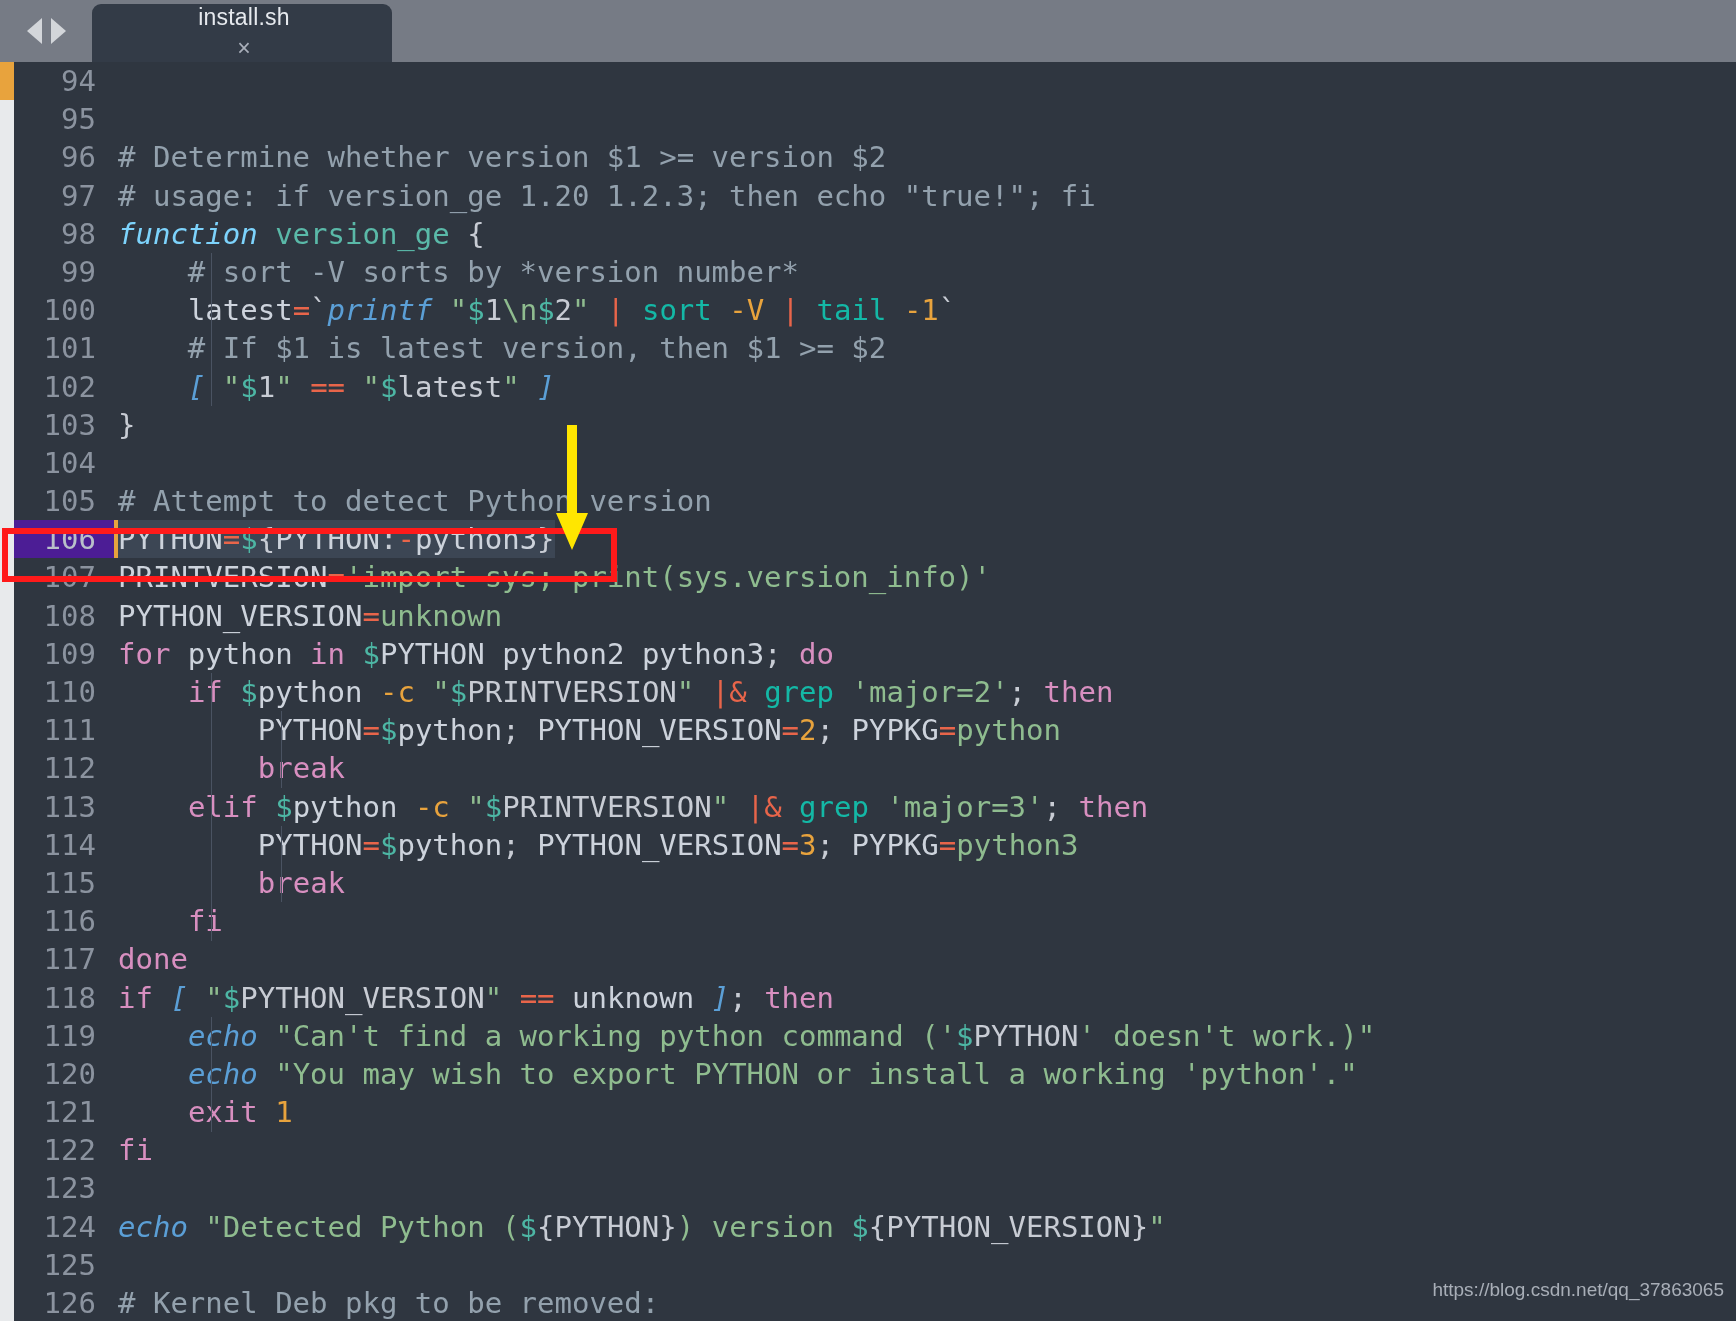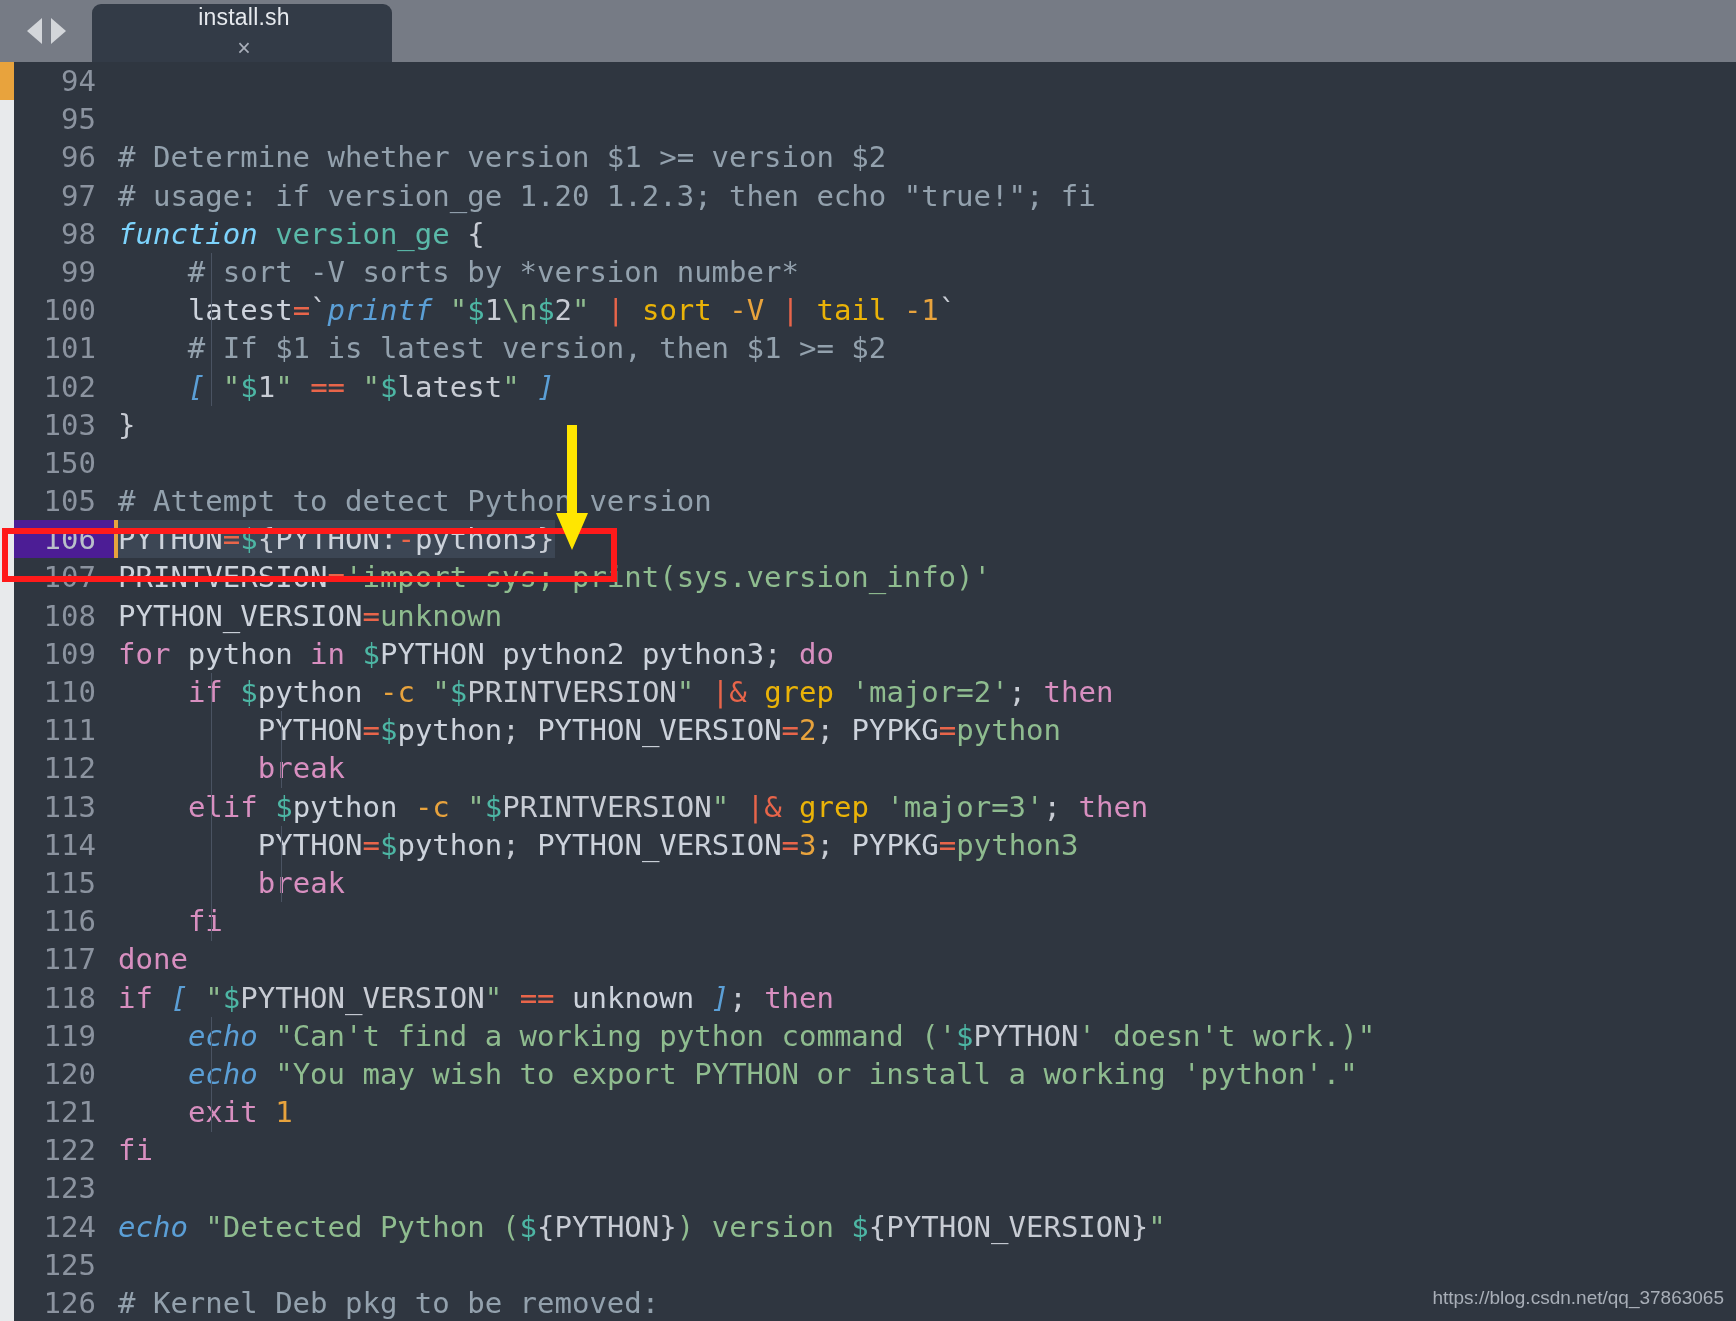--- a/index.html
+++ b/index.html
@@ -121,41 +121,41 @@
   .fn { color: #5ab9a8; }           
   .bi { color: #5b9fd6; font-style: italic; text-align: center; }  
   .kwi{ color: #7dd3fc; font-style: italic; }  
   .st { color: #8fbc8f; }           
   .va { color: #cdd3dc; }           
   .vr { color: #4db6a4; }           
   .op { color: #e8654a; }           
   .pp { color: #e8a33d; }           
   .br { color: #5b9fd6; font-style: italic; } 
   .pipe { color: #e8654a; }         
-  .cmd { color: #eab308; }          
+  .cmd { color: #14b8a6; }          
   .flag{ color: #e8a33d; }          
   .plain { color: #c8ccd4; }
 
   
   #redbox {
     position: absolute;
     left: 2px; top: 466px;
     width: 615px; height: 54px;
     border: 6px solid #ff1a1a;
     pointer-events: none;
   }
   #arrow {
     position: absolute;
     left: 556px; top: 363px;
     width: 32px; height: 125px;
     pointer-events: none;
   }
   #watermark {
     position: absolute;
-    right: 12px; bottom: 12px;
+    right: 12px; bottom: 20px;
     color: #b3b9c2;
     font-family: "Liberation Sans", sans-serif;
     font-size: 19px;
     opacity: .92;
   }
 </style>
 </head>
 <body>
 
 <div id="tabbar">
@@ -178,21 +178,21 @@
       <div class="line"><span class="ln">94</span><span class="src">&nbsp;</span></div>
       <div class="line"><span class="ln">95</span><span class="src">&nbsp;</span></div>
       <div class="line"><span class="ln">96</span><span class="src"><span class="c"># Determine whether version $1 &gt;= version $2</span></span></div>
       <div class="line"><span class="ln">97</span><span class="src"><span class="c"># usage: if version_ge 1.20 1.2.3; then echo "true!"; fi</span></span></div>
       <div class="line"><span class="ln">98</span><span class="src"><span class="kwi">function</span><span class="plain"> </span><span class="fn">version_ge</span><span class="plain"> </span><span class="plain">{</span></span></div>
       <div class="line"><span class="ln">99</span><span class="src"><span class="c">    # sort -V sorts by *version number*</span></span></div>
       <div class="line"><span class="ln">100</span><span class="src"><span class="plain"> </span><span class="plain"> </span><span class="plain"> </span><span class="plain"> </span><span class="va">latest</span><span class="op">=</span><span class="plain">`</span><span class="bi">printf</span><span class="plain"> </span><span class="st">"</span><span class="vr">$</span><span class="plain">1</span><span class="st">\n</span><span class="vr">$</span><span class="plain">2</span><span class="st">"</span><span class="plain"> </span><span class="pipe">|</span><span class="plain"> </span><span class="cmd">sort</span><span class="plain"> </span><span class="flag">-V</span><span class="plain"> </span><span class="pipe">|</span><span class="plain"> </span><span class="cmd">tail</span><span class="plain"> </span><span class="flag">-1</span><span class="plain">`</span></span></div>
       <div class="line"><span class="ln">101</span><span class="src"><span class="c">    # If $1 is latest version, then $1 &gt;= $2</span></span></div>
       <div class="line"><span class="ln">102</span><span class="src"><span class="plain"> </span><span class="plain"> </span><span class="plain"> </span><span class="plain"> </span><span class="br">[</span><span class="plain"> </span><span class="st">"</span><span class="vr">$</span><span class="plain">1</span><span class="st">"</span><span class="plain"> </span><span class="op">==</span><span class="plain"> </span><span class="st">"</span><span class="vr">$</span><span class="plain">latest</span><span class="st">"</span><span class="plain"> </span><span class="br">]</span></span></div>
       <div class="line"><span class="ln">103</span><span class="src"><span class="plain">}</span></span></div>
-      <div class="line"><span class="ln">150</span><span class="src">&nbsp;</span></div>
+      <div class="line"><span class="ln">104</span><span class="src">&nbsp;</span></div>
       <div class="line"><span class="ln">105</span><span class="src"><span class="c"># Attempt to detect Python version</span></span></div>
       <div class="line current"><span class="ln cur">106</span><span class="src"><span class="va">PYTHON</span><span class="op">=</span><span class="vr">$</span><span class="plain">{</span><span class="va">PYTHON</span><span class="plain">:</span><span class="op">-</span><span class="va">python3</span><span class="plain">}</span></span></div>
       <div class="line"><span class="ln">107</span><span class="src"><span class="va">PRINTVERSION</span><span class="op">=</span><span class="st">'import sys; print(sys.version_info)'</span></span></div>
       <div class="line"><span class="ln">108</span><span class="src"><span class="va">PYTHON_VERSION</span><span class="op">=</span><span class="st">unknown</span></span></div>
       <div class="line"><span class="ln">109</span><span class="src"><span class="kw">for</span><span class="plain"> </span><span class="va">python</span><span class="plain"> </span><span class="kw">in</span><span class="plain"> </span><span class="vr">$</span><span class="va">PYTHON</span><span class="plain"> </span><span class="va">python2</span><span class="plain"> </span><span class="va">python3</span><span class="plain">;</span><span class="plain"> </span><span class="kw">do</span></span></div>
       <div class="line"><span class="ln">110</span><span class="src"><span class="plain"> </span><span class="plain"> </span><span class="plain"> </span><span class="plain"> </span><span class="kw">if</span><span class="plain"> </span><span class="vr">$</span><span class="va">python</span><span class="plain"> </span><span class="flag">-c</span><span class="plain"> </span><span class="st">"</span><span class="vr">$</span><span class="plain">PRINTVERSION</span><span class="st">"</span><span class="plain"> </span><span class="pipe">|</span><span class="pipe">&amp;</span><span class="plain"> </span><span class="cmd">grep</span><span class="plain"> </span><span class="st">'major=2'</span><span class="plain">;</span><span class="plain"> </span><span class="kw">then</span></span></div>
       <div class="line"><span class="ln">111</span><span class="src"><span class="plain"> </span><span class="plain"> </span><span class="plain"> </span><span class="plain"> </span><span class="plain"> </span><span class="plain"> </span><span class="plain"> </span><span class="plain"> </span><span class="va">PYTHON</span><span class="op">=</span><span class="vr">$</span><span class="va">python</span><span class="plain">;</span><span class="plain"> </span><span class="va">PYTHON_VERSION</span><span class="op">=</span><span class="pp">2</span><span class="plain">;</span><span class="plain"> </span><span class="va">PYPKG</span><span class="op">=</span><span class="st">python</span></span></div>
       <div class="line"><span class="ln">112</span><span class="src"><span class="plain"> </span><span class="plain"> </span><span class="plain"> </span><span class="plain"> </span><span class="plain"> </span><span class="plain"> </span><span class="plain"> </span><span class="plain"> </span><span class="kw">break</span></span></div>
       <div class="line"><span class="ln">113</span><span class="src"><span class="plain"> </span><span class="plain"> </span><span class="plain"> </span><span class="plain"> </span><span class="kw">elif</span><span class="plain"> </span><span class="vr">$</span><span class="va">python</span><span class="plain"> </span><span class="flag">-c</span><span class="plain"> </span><span class="st">"</span><span class="vr">$</span><span class="plain">PRINTVERSION</span><span class="st">"</span><span class="plain"> </span><span class="pipe">|</span><span class="pipe">&amp;</span><span class="plain"> </span><span class="cmd">grep</span><span class="plain"> </span><span class="st">'major=3'</span><span class="plain">;</span><span class="plain"> </span><span class="kw">then</span></span></div>
       <div class="line"><span class="ln">114</span><span class="src"><span class="plain"> </span><span class="plain"> </span><span class="plain"> </span><span class="plain"> </span><span class="plain"> </span><span class="plain"> </span><span class="plain"> </span><span class="plain"> </span><span class="va">PYTHON</span><span class="op">=</span><span class="vr">$</span><span class="va">python</span><span class="plain">;</span><span class="plain"> </span><span class="va">PYTHON_VERSION</span><span class="op">=</span><span class="pp">3</span><span class="plain">;</span><span class="plain"> </span><span class="va">PYPKG</span><span class="op">=</span><span class="st">python3</span></span></div>

